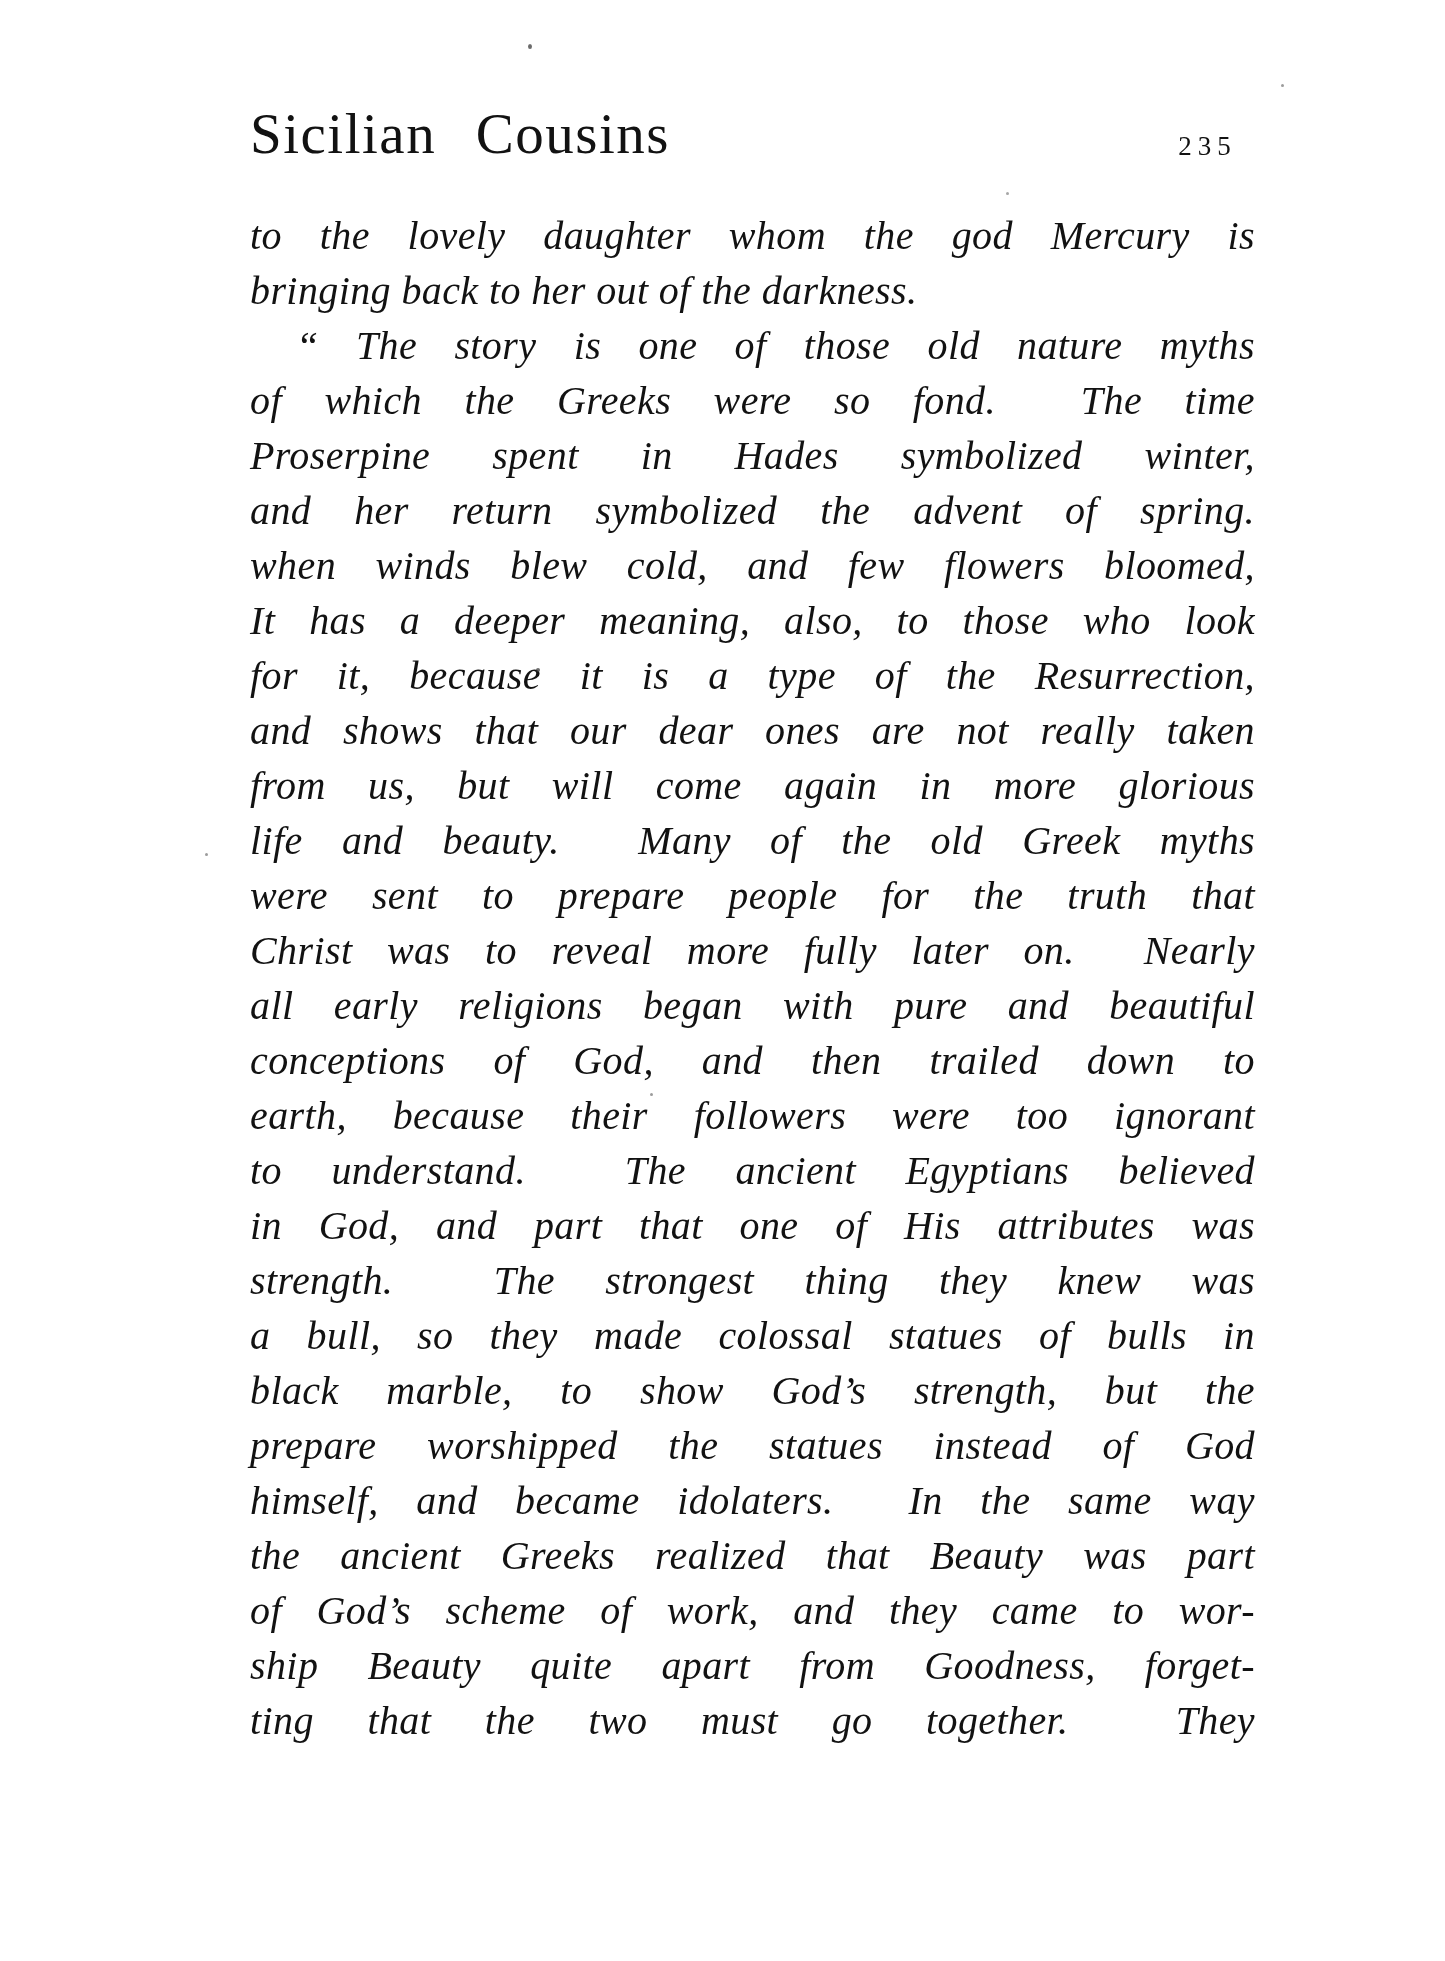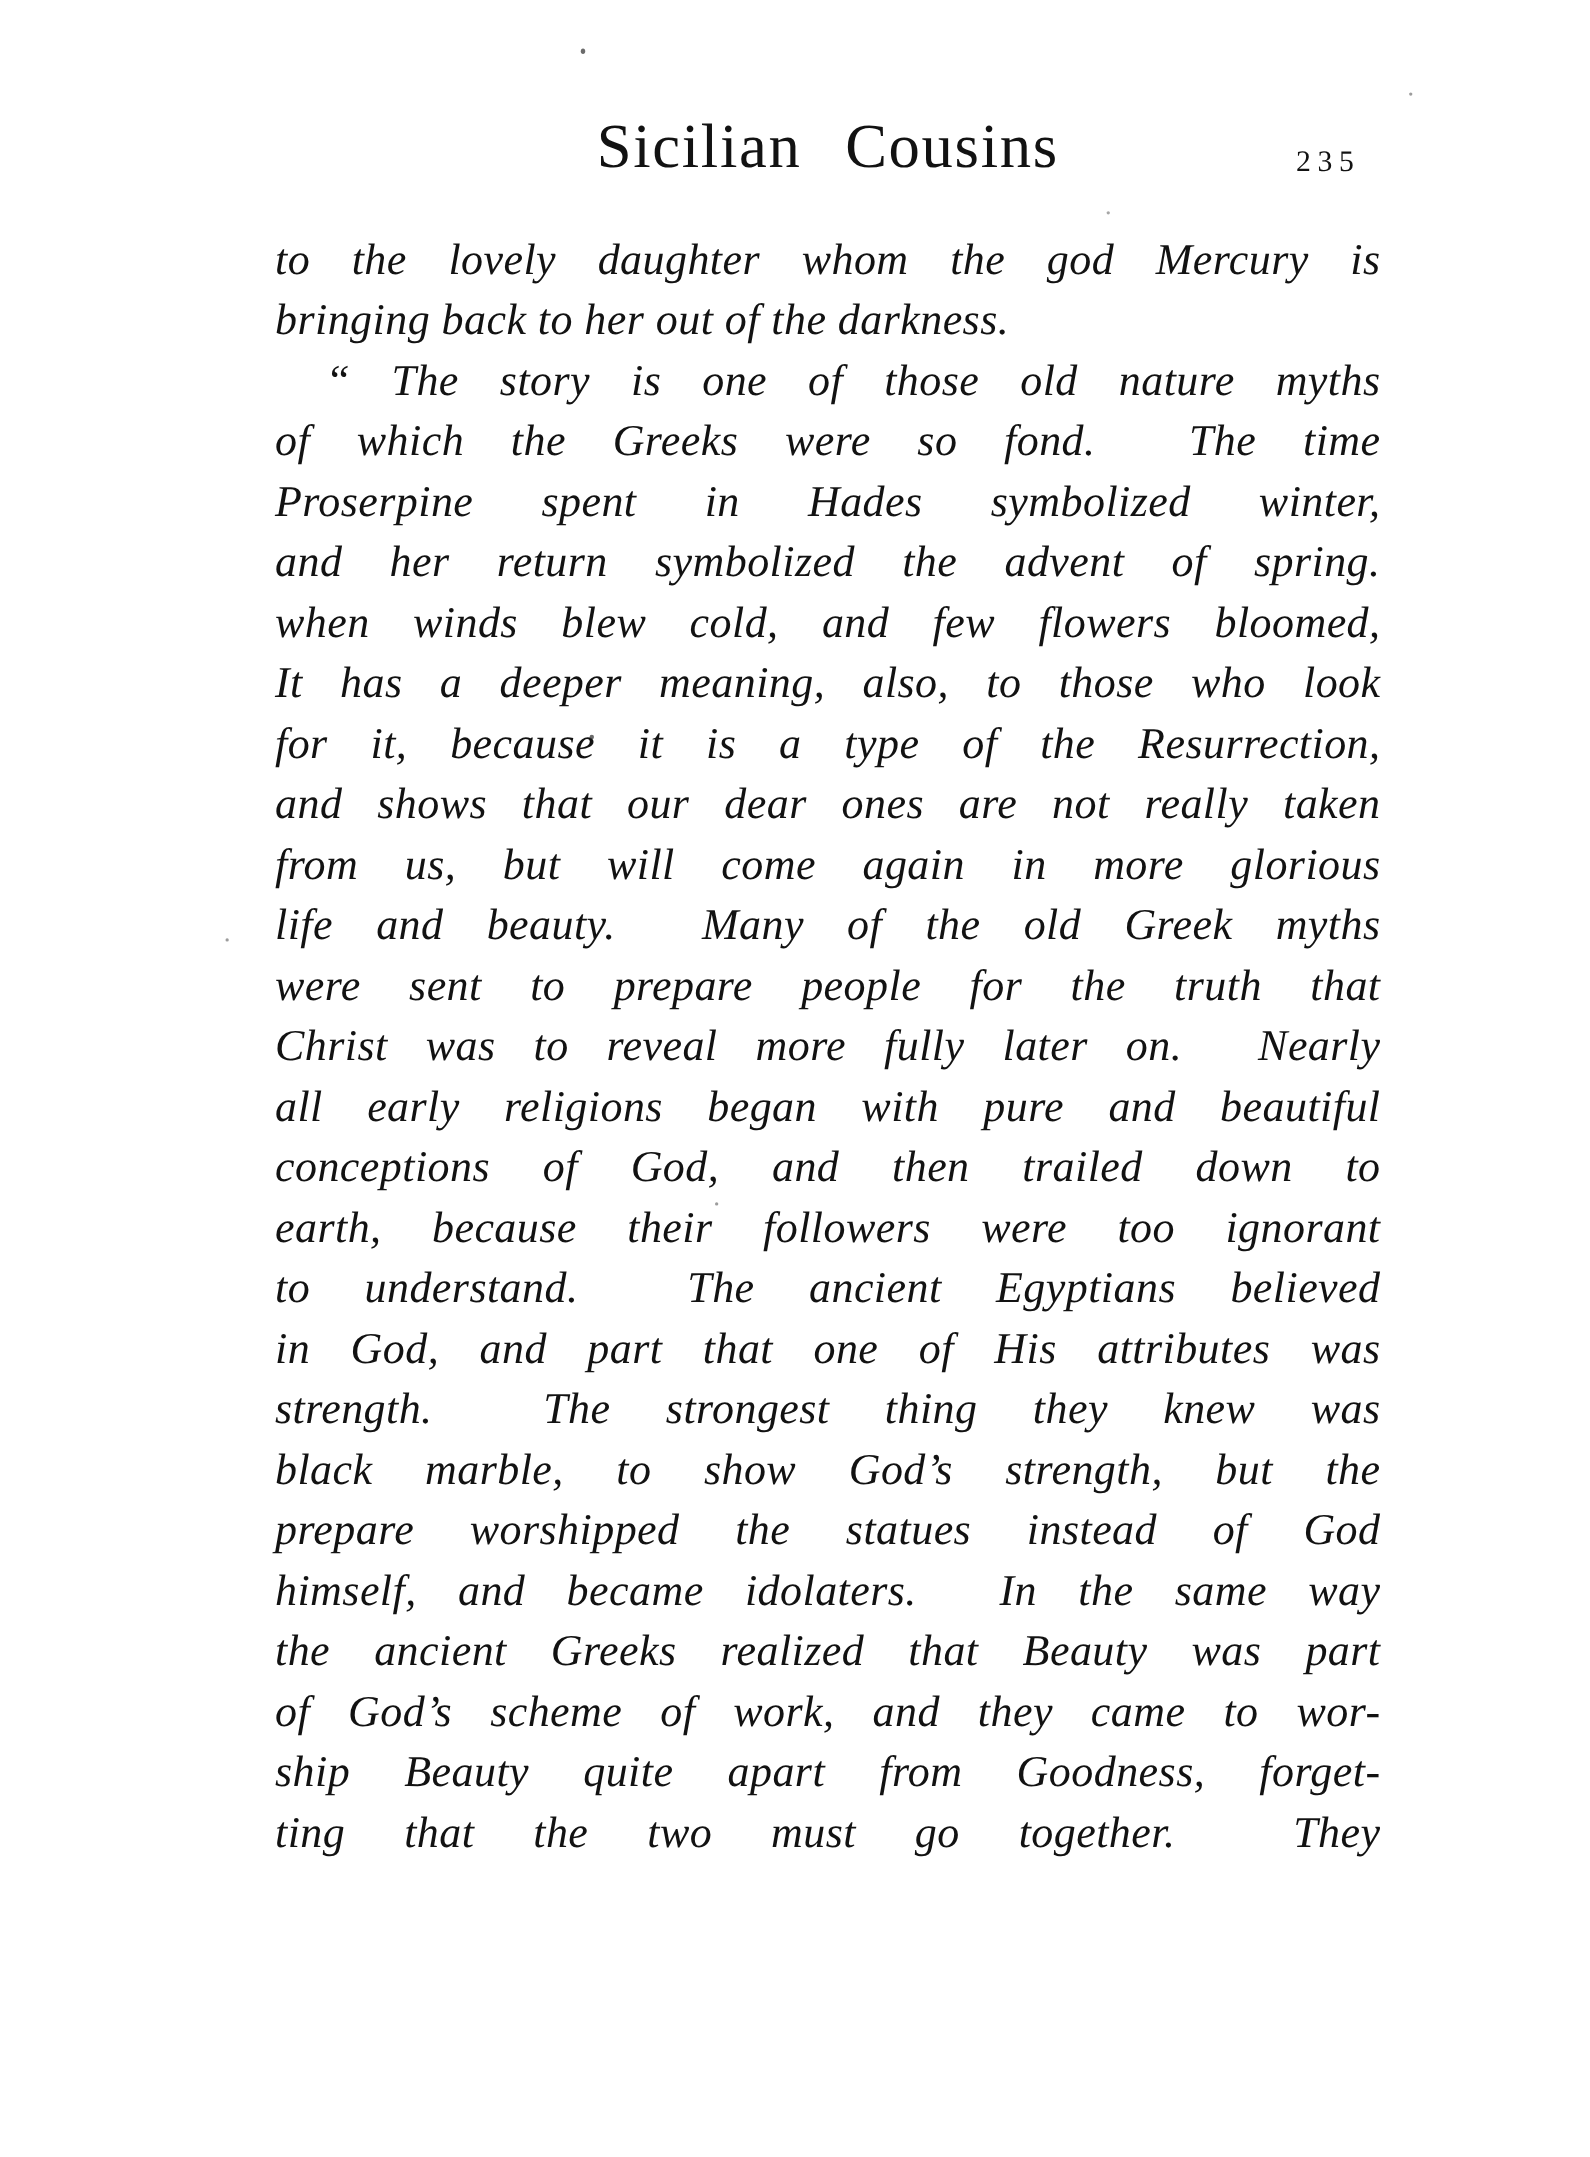--- a/index.html
+++ b/index.html
@@ -14,21 +14,20 @@
     background: #ffffff;
     overflow: hidden;
     font-family: "Liberation Serif", "DejaVu Serif", serif;
     color: #121212;
   }
   .header-title {
     position: absolute;
     top: 104px;
     left: 250px;
     width: 1005px;
-    text-align: center;
     font-size: 57px;
     line-height: 60px;
     letter-spacing: 1.5px;
     word-spacing: 0.42em;
     white-space: nowrap;
   }
   .page-number {
     position: absolute;
     top: 124px;
     left: 1160px;
@@ -97,20 +96,21 @@
       <div class="line j">from us, but will come again in more glorious</div>
       <div class="line j">life and beauty.&nbsp; Many of the old Greek myths</div>
       <div class="line j">were sent to prepare people for the truth that</div>
       <div class="line j">Christ was to reveal more fully later on.&nbsp; Nearly</div>
       <div class="line j">all early religions began with pure and beautiful</div>
       <div class="line j">conceptions of God, and then trailed down to</div>
       <div class="line j">earth, because their followers were too ignorant</div>
       <div class="line j">to understand.&nbsp; The ancient Egyptians believed</div>
       <div class="line j">in God, and part that one of His attributes was</div>
       <div class="line j">strength.&nbsp; The strongest thing they knew was</div>
+      <div class="line j">a bull, so they made colossal statues of bulls in</div>
       <div class="line j">black marble, to show God’s strength, but the</div>
       <div class="line j">prepare worshipped the statues instead of God</div>
       <div class="line j">himself, and became idolaters.&nbsp; In the same way</div>
       <div class="line j">the ancient Greeks realized that Beauty was part</div>
       <div class="line j">of God’s scheme of work, and they came to wor-</div>
       <div class="line j">ship Beauty quite apart from Goodness, forget-</div>
       <div class="line j">ting that the two must go together.&nbsp; They</div>
     </main>
 
   <i class="speck s1"></i>

